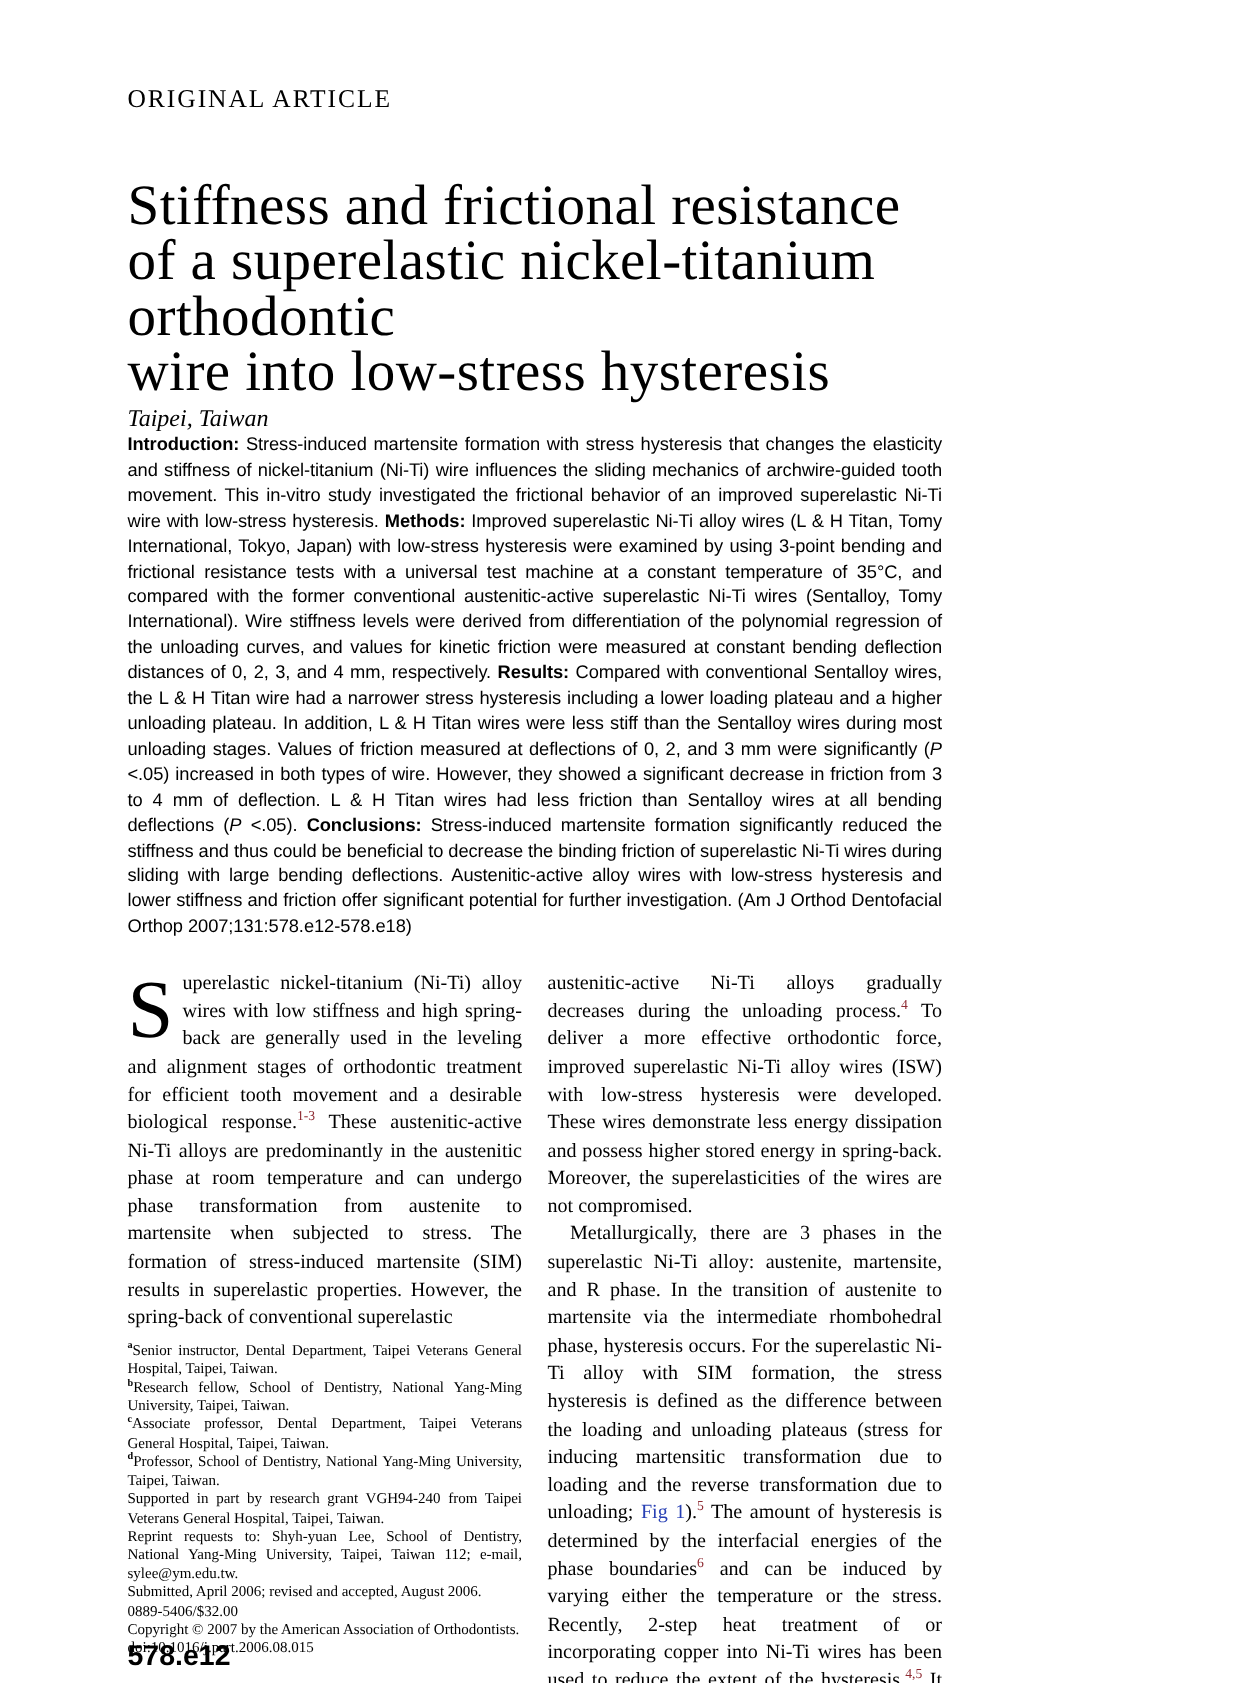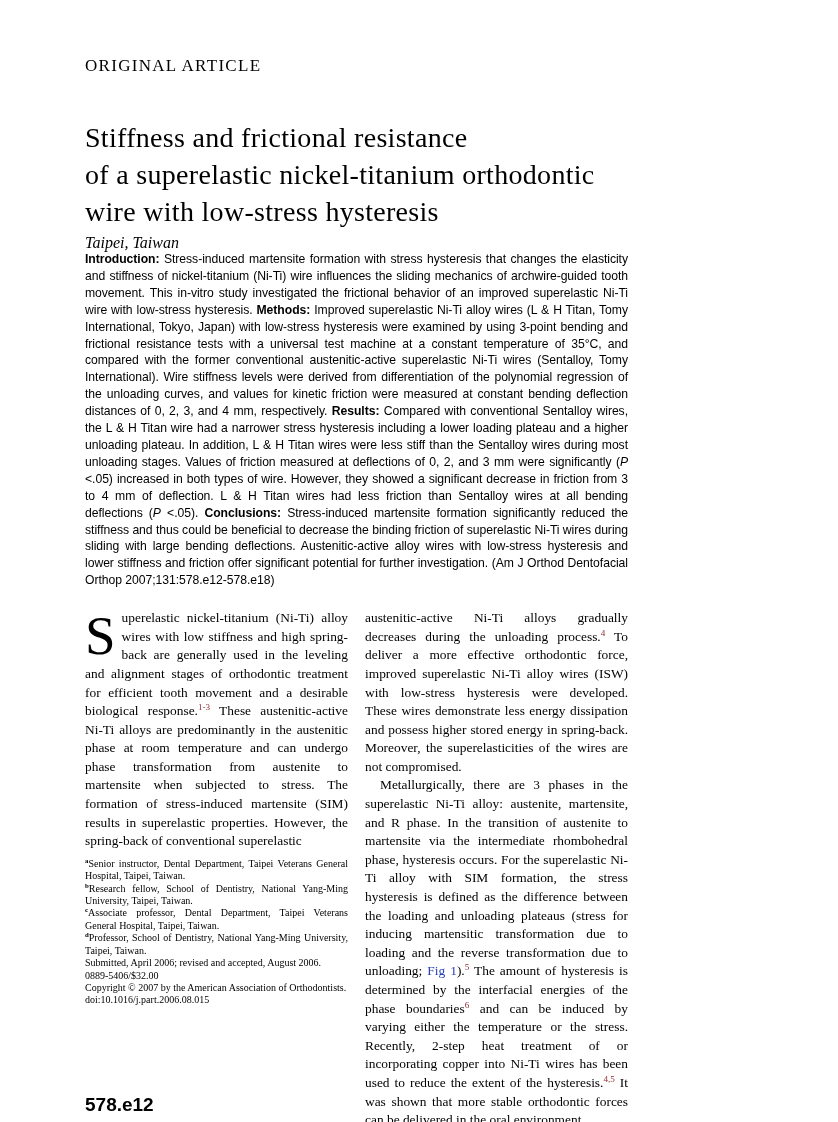--- a/index.html
+++ b/index.html
@@ -14,21 +14,21 @@
     font-family:"Liberation Serif", serif;
   }
   .eyebrow {
     font-family:"Liberation Serif", serif;
     font-size:17px; line-height:17px;
     letter-spacing:1.3px;
     font-weight:400;
   }
   .title {
     margin-top:45px;
-    font-size:28px; line-height:37px;
+    font-size:38px; line-height:37px;
     font-weight:400;
     letter-spacing:0.3px;
   }
   .authors {
     margin-top:24px;
     font-family:"Liberation Sans", sans-serif;
     font-weight:700;
     font-size:12.8px; line-height:15px;
   }
   .location {
@@ -82,37 +82,39 @@
 </head>
 <body>
 
 <div class="page">
 
   <div class="eyebrow">ORIGINAL ARTICLE</div>
 
   <h1 class="title" style="margin-bottom:0;">
     <div>Stiffness and frictional resistance</div>
     <div>of a superelastic nickel-titanium orthodontic</div>
-    <div>wire with low-stress hysteresis</div>
+    <div>wire into low-stress hysteresis</div>
   </h1>
 
   <div class="location">Taipei, Taiwan</div>
 
   <div class="abstract"><span class="b">Introduction: </span><span>Stress-induced martensite formation with stress hysteresis that changes the elasticity and stiffness of nickel-titanium (Ni-Ti) wire influences the sliding mechanics of archwire-guided tooth movement. This in-vitro study investigated the frictional behavior of an improved superelastic Ni-Ti wire with low-stress hysteresis. </span><span class="b">Methods: </span><span>Improved superelastic Ni-Ti alloy wires (L &amp; H Titan, Tomy International, Tokyo, Japan) with low-stress hysteresis were examined by using 3-point bending and frictional resistance tests with a universal test machine at a constant temperature of 35°C, and compared with the former conventional austenitic-active superelastic Ni-Ti wires (Sentalloy, Tomy International). Wire stiffness levels were derived from differentiation of the polynomial regression of the unloading curves, and values for kinetic friction were measured at constant bending deflection distances of 0, 2, 3, and 4 mm, respectively. </span><span class="b">Results: </span><span>Compared with conventional Sentalloy wires, the L &amp; H Titan wire had a narrower stress hysteresis including a lower loading plateau and a higher unloading plateau. In addition, L &amp; H Titan wires were less stiff than the Sentalloy wires during most unloading stages. Values of friction measured at deflections of 0, 2, and 3 mm were significantly (</span><span class="i">P</span><span> &lt;.05) increased in both types of wire. However, they showed a significant decrease in friction from 3 to 4 mm of deflection. L &amp; H Titan wires had less friction than Sentalloy wires at all bending deflections (</span><span class="i">P</span><span> &lt;.05). </span><span class="b">Conclusions: </span><span>Stress-induced martensite formation significantly reduced the stiffness and thus could be beneficial to decrease the binding friction of superelastic Ni-Ti wires during sliding with large bending deflections. Austenitic-active alloy wires with low-stress hysteresis and lower stiffness and friction offer significant potential for further investigation. (Am J Orthod Dentofacial Orthop 2007;131:578.e12-578.e18)</span></div>
 
   <div class="columns">
 
     <div class="col">
       <p><span class="dropcap">S</span><span><span>uperelastic nickel-titanium (Ni-Ti) alloy wires with low stiffness and high spring-back are generally used in the leveling and alignment stages of orthodontic treatment for efficient tooth movement and a desirable biological response.</span><sup class="ref">1-3</sup><span> These austenitic-active Ni-Ti alloys are predominantly in the austenitic phase at room temperature and can undergo phase transformation from austenite to martensite when subjected to stress. The formation of stress-induced martensite (SIM) results in superelastic properties. However, the spring-back of conventional superelastic</span></span></p>
 
       <div class="footnotes">
         <p class="footnote"><sup class="b">a</sup><span>Senior instructor, Dental Department, Taipei Veterans General Hospital, Taipei, Taiwan.</span></p>
         <p class="footnote"><sup class="b">b</sup><span>Research fellow, School of Dentistry, National Yang-Ming University, Taipei, Taiwan.</span></p>
         <p class="footnote"><sup class="b">c</sup><span>Associate professor, Dental Department, Taipei Veterans General Hospital, Taipei, Taiwan.</span></p>
         <p class="footnote"><sup class="b">d</sup><span>Professor, School of Dentistry, National Yang-Ming University, Taipei, Taiwan.</span></p>
+        <p class="footnote"><span>Supported in part by research grant VGH94-240 from Taipei Veterans General Hospital, Taipei, Taiwan.</span></p>
+        <p class="footnote"><span>Reprint requests to: Shyh-yuan Lee, School of Dentistry, National Yang-Ming University, Taipei, Taiwan 112; e-mail, sylee@ym.edu.tw.</span></p>
         <p class="footnote"><span>Submitted, April 2006; revised and accepted, August 2006.</span></p>
         <p class="footnote"><span>0889-5406/$32.00</span></p>
         <p class="footnote"><span>Copyright © 2007 by the American Association of Orthodontists.</span></p>
         <p class="footnote"><span>doi:10.1016/j.part.2006.08.015</span></p>
       </div>
     </div>
 
     <div class="col">
       <p><span>austenitic-active Ni-Ti alloys gradually decreases during the unloading process.</span><sup class="ref">4</sup><span> To deliver a more effective orthodontic force, improved superelastic Ni-Ti alloy wires (ISW) with low-stress hysteresis were developed. These wires demonstrate less energy dissipation and possess higher stored energy in spring-back. Moreover, the superelasticities of the wires are not compromised.</span></p>
       <p class="indented"><span>Metallurgically, there are 3 phases in the superelastic Ni-Ti alloy: austenite, martensite, and R phase. In the transition of austenite to martensite via the intermediate rhombohedral phase, hysteresis occurs. For the superelastic Ni-Ti alloy with SIM formation, the stress hysteresis is defined as the difference between the loading and unloading plateaus (stress for inducing martensitic transformation due to loading and the reverse transformation due to unloading; </span><span class="link">Fig 1</span><span>).</span><sup class="ref">5</sup><span> The amount of hysteresis is determined by the interfacial energies of the phase boundaries</span><sup class="ref">6</sup><span> and can be induced by varying either the temperature or the stress. Recently, 2-step heat treatment of or incorporating copper into Ni-Ti wires has been used to reduce the extent of the hysteresis.</span><sup class="ref">4,5</sup><span> It was shown that more stable orthodontic forces can be delivered in the oral environment</span></p>

